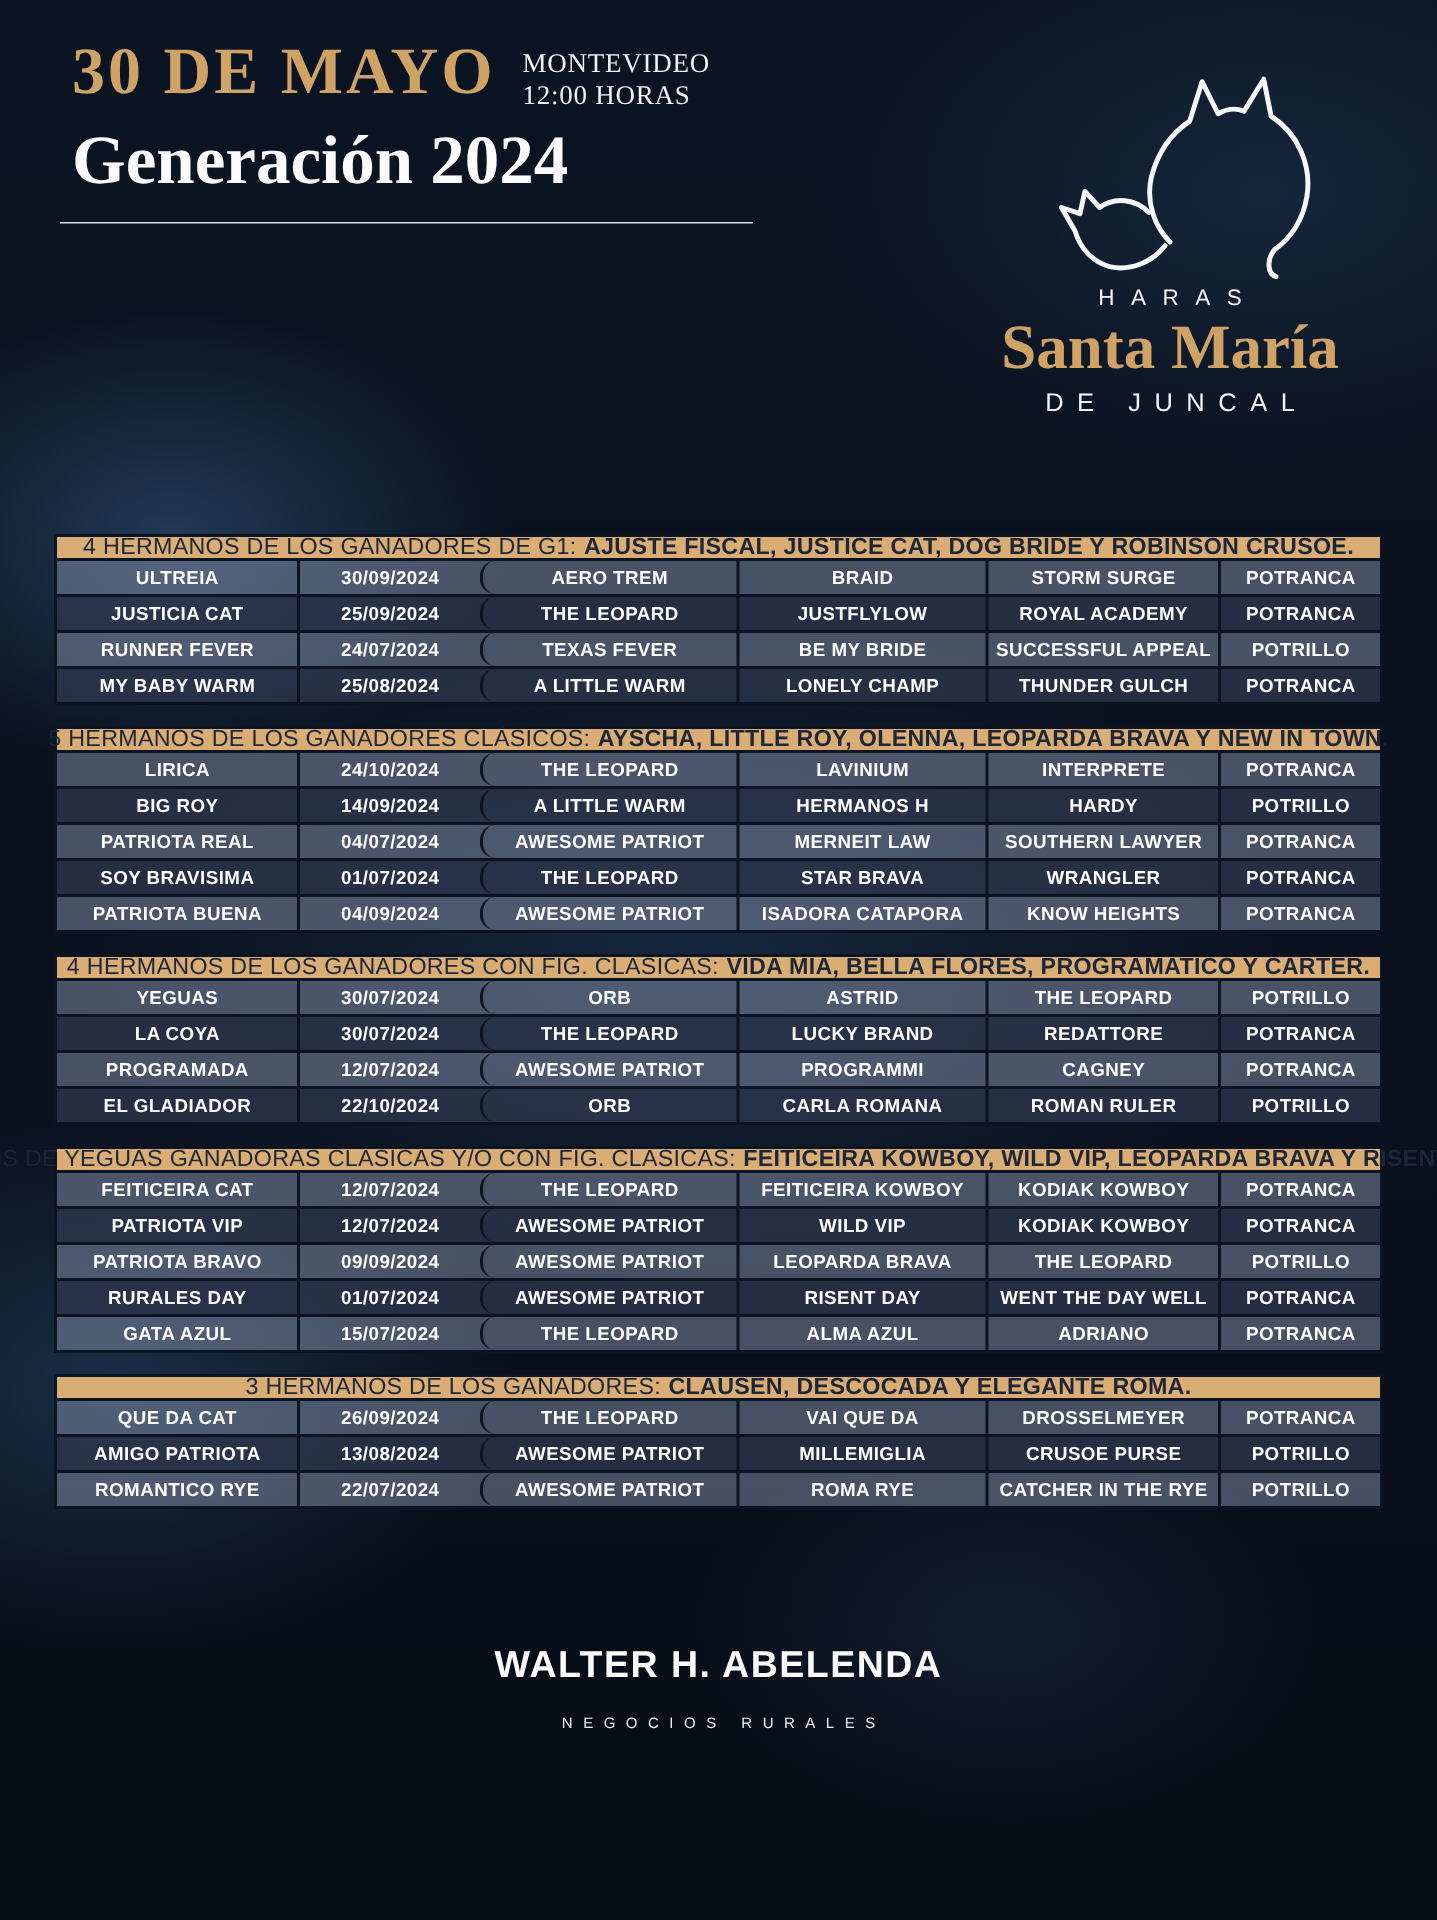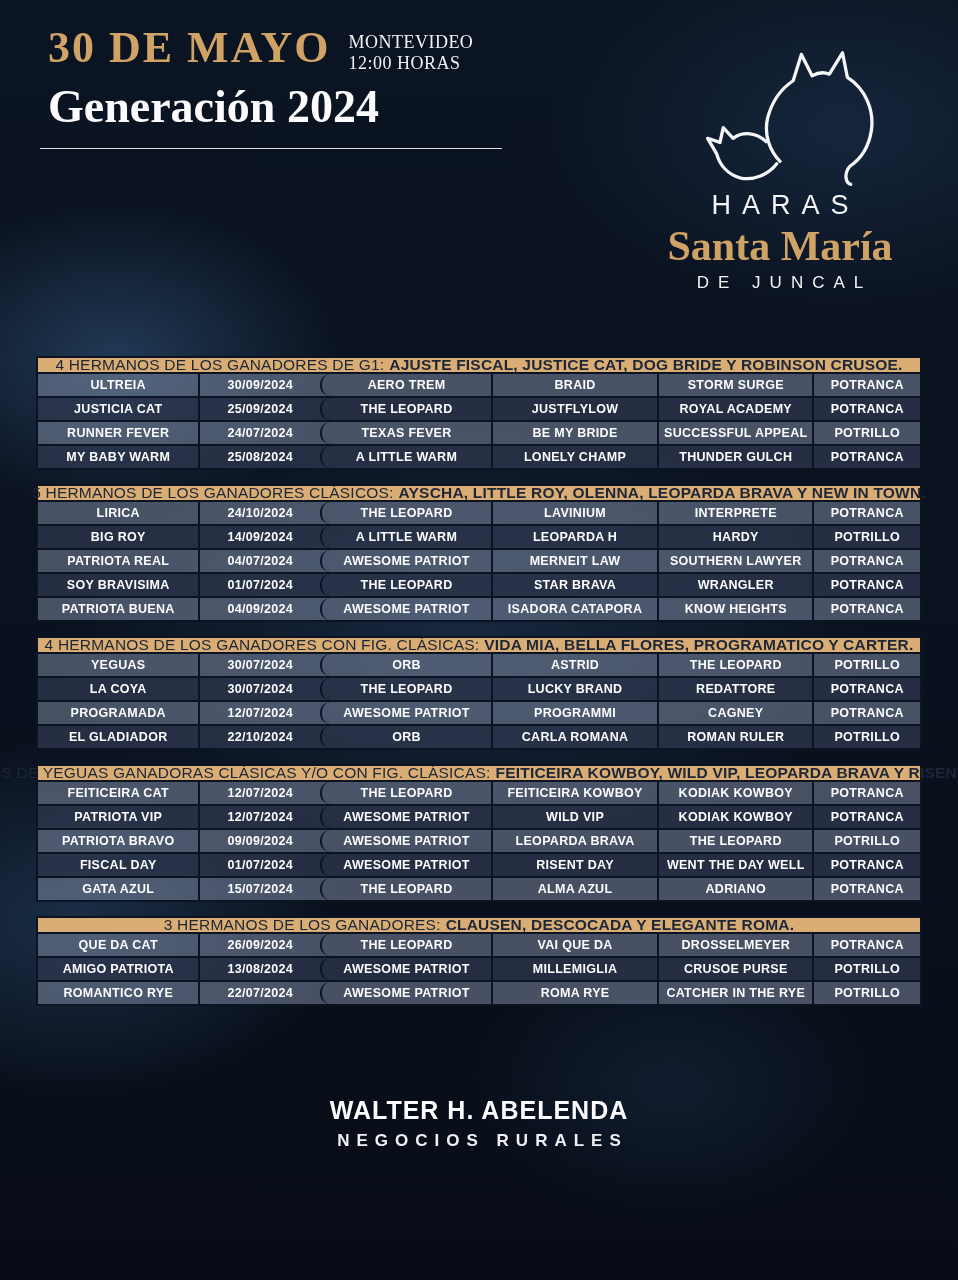--- a/index.html
+++ b/index.html
@@ -38,21 +38,21 @@
     border-top:1.5px solid rgba(240,242,248,0.9);
   }
   .tagline{
     position:absolute;left:40px;top:164px;
     font-weight:700;font-size:57px;line-height:1.04;
     color:#cfa266;letter-spacing:-1px;
   }
   
   .brand{position:absolute;left:622px;top:38px;width:316px;text-align:center;}
   .brand svg{display:block;margin:0 auto;}
-  .brand-haras{font-size:27px;letter-spacing:11px;color:#f4f5f7;margin-top:4px;text-indent:11px;}
+  .brand-haras{font-size:15px;letter-spacing:11px;color:#f4f5f7;margin-top:4px;text-indent:11px;}
   .brand-name{
     font-family:"Liberation Serif",serif;font-weight:700;
     font-size:42px;color:#cfa266;line-height:1.1;margin-top:2px;
   }
   .brand-sub{font-size:17px;letter-spacing:9px;color:#f4f5f7;margin-top:4px;text-indent:9px;}
   
   .tables{position:absolute;left:36px;top:356px;width:886px;}
   .htable{margin-bottom:14px;border:2px solid #0c1322;}
   .tbar{
     background:#d9ad74;color:#1d2637;
@@ -76,21 +76,21 @@
   .footer{position:absolute;left:0;top:1082px;width:958px;text-align:center;}
   .wa-mark{position:relative;height:128px;}
   .wa-letters{
     position:relative;z-index:2;
     font-weight:800;font-size:110px;line-height:1;color:#fff;
     letter-spacing:-14px;text-indent:-14px;
   }
   .wa-letters .a{margin-left:-26px;}
   .wa-hills{position:absolute;left:50%;transform:translateX(-50%);top:78px;z-index:1;}
   .footer-name{font-weight:800;font-size:25px;letter-spacing:1px;color:#fbfbfd;margin-top:14px;}
-  .footer-sub{font-weight:700;font-size:17px;letter-spacing:7px;color:#eef0f3;margin-top:6px;text-indent:7px;}
+  .footer-sub{font-weight:400;font-size:10px;letter-spacing:7px;color:#eef0f3;margin-top:19px;text-indent:7px;}
 </style>
 </head>
 <body>
 
 <div class="page">
 
   <div class="date-line">
     <span class="event-date">30 DE MAYO</span>
     <span class="loc-block">
       <div>MONTEVIDEO</div>
@@ -164,21 +164,21 @@
           <div class="tcell c1">24/10/2024</div>
           <div class="tcell c2">THE LEOPARD</div>
           <div class="tcell c3">LAVINIUM</div>
           <div class="tcell c4">INTERPRETE</div>
           <div class="tcell c5">POTRANCA</div>
         </div>
         <div class="trow dark">
           <div class="tcell c0">BIG ROY</div>
           <div class="tcell c1">14/09/2024</div>
           <div class="tcell c2">A LITTLE WARM</div>
-          <div class="tcell c3">LEOPARDA H</div>
+          <div class="tcell c3">HERMANOS H</div>
           <div class="tcell c4">HARDY</div>
           <div class="tcell c5">POTRILLO</div>
         </div>
         <div class="trow light">
           <div class="tcell c0">PATRIOTA REAL</div>
           <div class="tcell c1">04/07/2024</div>
           <div class="tcell c2">AWESOME PATRIOT</div>
           <div class="tcell c3">MERNEIT LAW</div>
           <div class="tcell c4">SOUTHERN LAWYER</div>
           <div class="tcell c5">POTRANCA</div>
@@ -261,21 +261,21 @@
         </div>
         <div class="trow light">
           <div class="tcell c0">PATRIOTA BRAVO</div>
           <div class="tcell c1">09/09/2024</div>
           <div class="tcell c2">AWESOME PATRIOT</div>
           <div class="tcell c3">LEOPARDA BRAVA</div>
           <div class="tcell c4">THE LEOPARD</div>
           <div class="tcell c5">POTRILLO</div>
         </div>
         <div class="trow dark">
-          <div class="tcell c0">FISCAL DAY</div>
+          <div class="tcell c0">RURALES DAY</div>
           <div class="tcell c1">01/07/2024</div>
           <div class="tcell c2">AWESOME PATRIOT</div>
           <div class="tcell c3">RISENT DAY</div>
           <div class="tcell c4">WENT THE DAY WELL</div>
           <div class="tcell c5">POTRANCA</div>
         </div>
         <div class="trow light">
           <div class="tcell c0">GATA AZUL</div>
           <div class="tcell c1">15/07/2024</div>
           <div class="tcell c2">THE LEOPARD</div>

